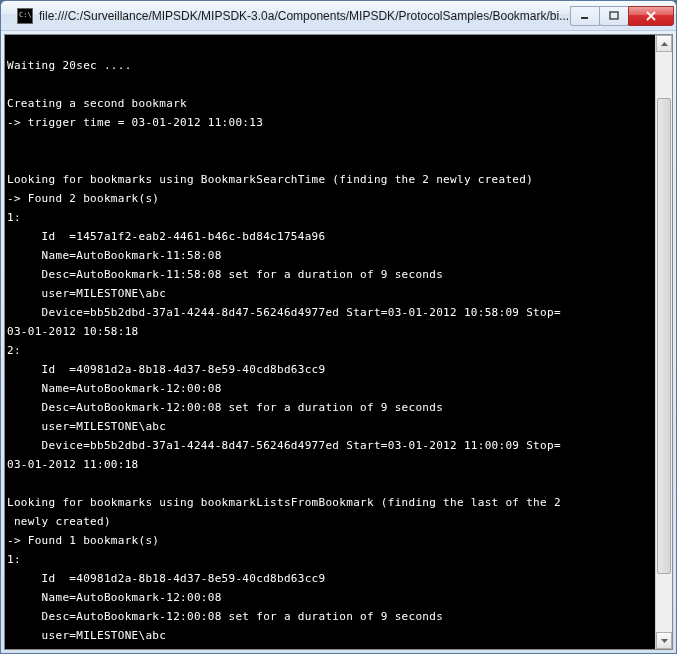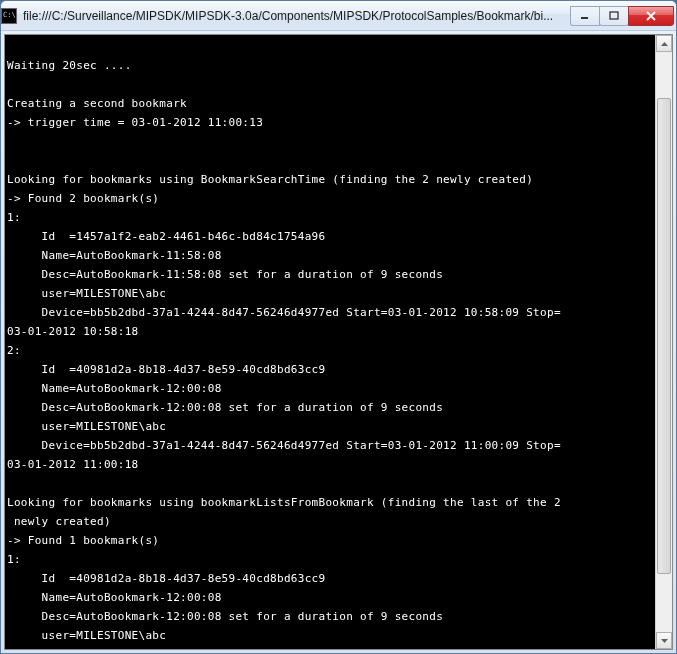--- a/index.html
+++ b/index.html
@@ -19,21 +19,21 @@
     box-shadow: 0 0 8px rgba(0,0,0,0.3);
     display: flex;
     flex-direction: column;
   }
   .titlebar {
     height: 30px;
     background: linear-gradient(to bottom, #f8fbfe 0%, #e4ecf7 45%, #d8e4f2 46%, #dce6f4 100%);
     border-radius: 6px 6px 0 0;
     display: flex;
     align-items: center;
-    padding: 0 2px 0 0;
+    padding: 0 2px 0 16px;
     border-bottom: 1px solid #b8c8dc;
   }
   .app-icon {
     width: 16px;
     height: 16px;
     background: #000;
     border: 1px solid #666;
     margin-right: 6px;
     position: relative;
     flex-shrink: 0;

